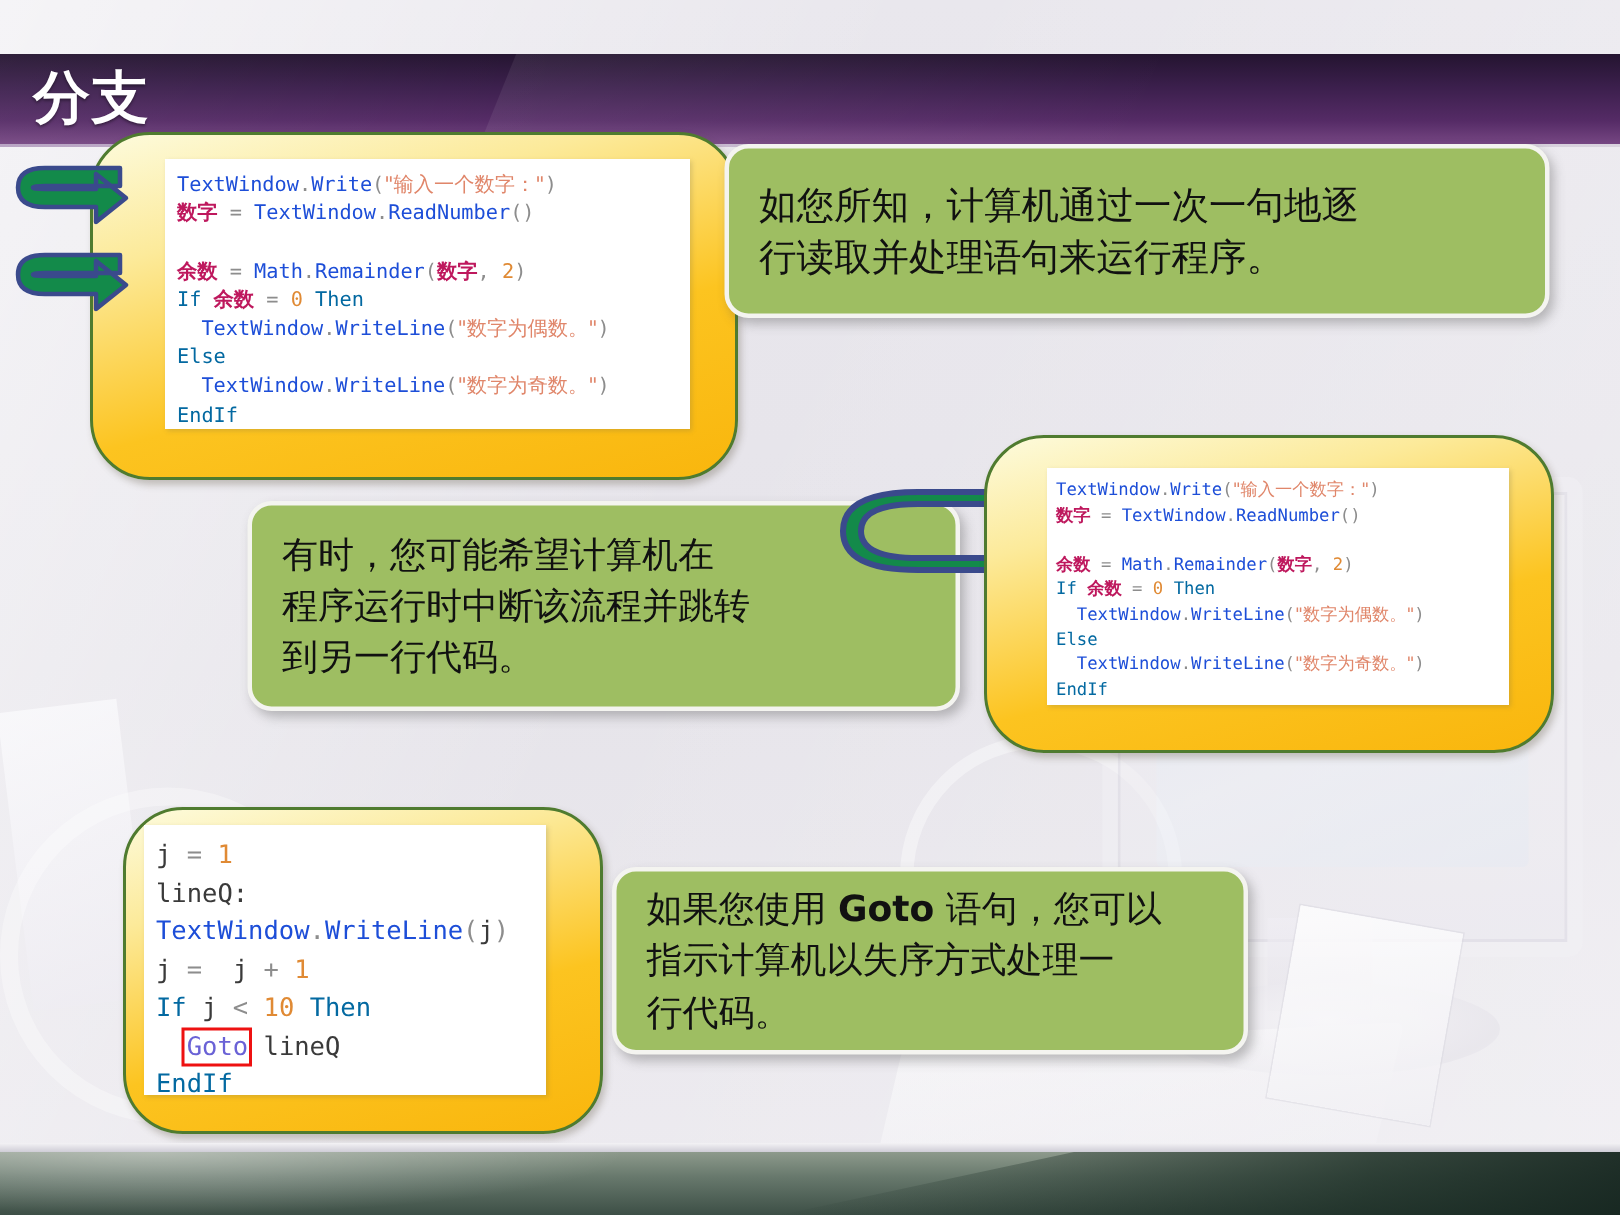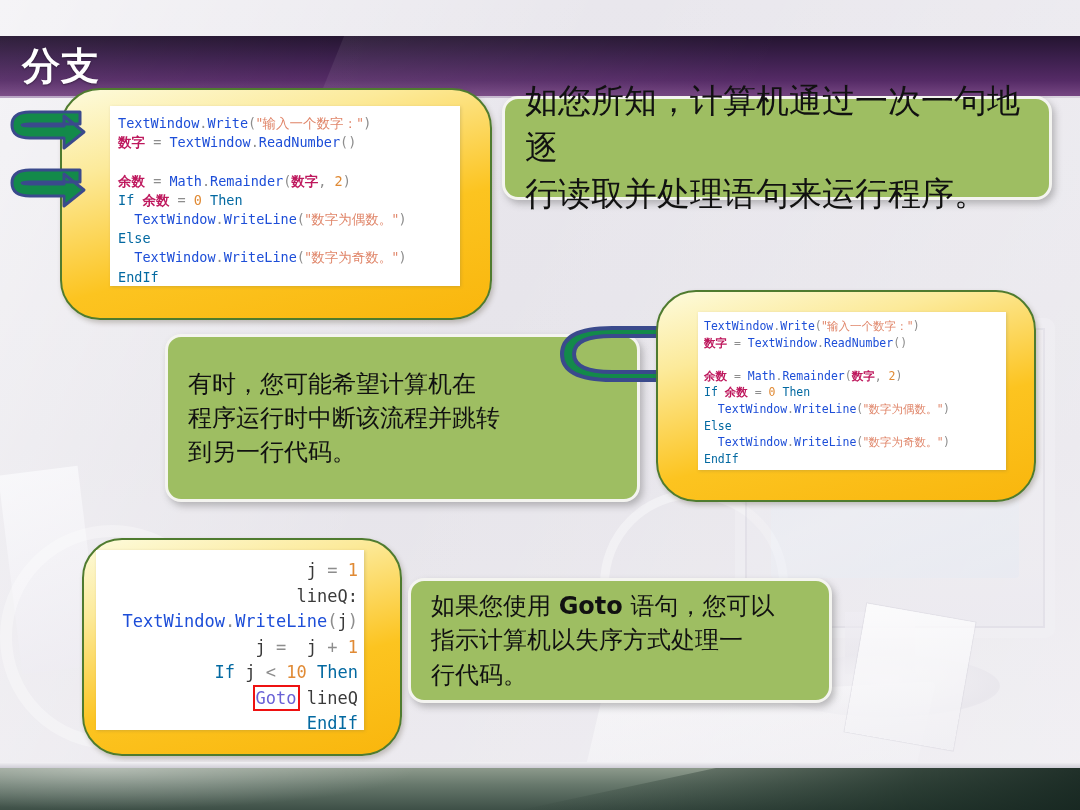--- a/index.html
+++ b/index.html
@@ -256,43 +256,43 @@
     </div>
   </div>
 
   <svg class="arrow-svg" style="left:8px; top:104px;" width="80" height="52" viewBox="0 0 80 52">
     <path d="M72 8 L22 8 Q4 8 4 21 Q4 34 22 34 L56 34 L56 44 L76 28 L56 12 L56 22 L22 22 Q14 22 14 21 Q14 20 22 20 L72 20 Z" fill="#138a4a" stroke="#3a4a8c" stroke-width="3" stroke-linejoin="round"></path>
   </svg>
   <svg class="arrow-svg" style="left:8px; top:162px;" width="80" height="52" viewBox="0 0 80 52">
     <path d="M72 8 L22 8 Q4 8 4 21 Q4 34 22 34 L56 34 L56 44 L76 28 L56 12 L56 22 L22 22 Q14 22 14 21 Q14 20 22 20 L72 20 Z" fill="#138a4a" stroke="#3a4a8c" stroke-width="3" stroke-linejoin="round"></path>
   </svg>
 
-  <div class="green-bubble" style="left:502px; top:96px; width:550px; height:104px; font-size:33px;">
+  <div class="green-bubble" style="left:483px; top:96px; width:550px; height:116px; font-size:25px;">
     <div class="gtxt">如您所知，计算机通过一次一句地逐
 行读取并处理语句来运行程序。</div>
   </div>
 
-  <div class="green-bubble" style="left:165px; top:334px; width:475px; height:168px; font-size:24px;">
+  <div class="green-bubble" style="left:165px; top:334px; width:475px; height:140px; font-size:24px;">
     <div class="gtxt">有时，您可能希望计算机在
 程序运行时中断该流程并跳转
 到另一行代码。</div>
   </div>
 
   <svg class="arrow-svg" style="left:548px; top:306px;" width="140" height="92" viewBox="0 0 140 92">
     <path d="M124 22 L64 22 Q14 22 14 48 Q14 74 64 74 L126 74 L126 60 L122 60 L122 66 L64 66 Q26 66 26 48 Q26 30 64 30 L124 30 L124 42 L138 24 L124 8 Z" fill="#138a4a" stroke="#3a4a8c" stroke-width="4" stroke-linejoin="round"></path>
   </svg>
 
   <div class="code-bubble" style="left:656px; top:290px; width:380px; height:212px;">
     <div class="code-pane" style="left:40px; top:20px; width:308px; height:158px;">
       <div class="code" id="code-right" style="padding:6px 4px 0 6px; font-size:11.5px; line-height:16.6px;"><div><span class="tok-id">TextWindow</span><span class="tok-op">.</span><span class="tok-id">Write</span><span class="tok-op">(</span><span class="tok-strcjk">"输入一个数字："</span><span class="tok-op">)</span></div><div><span class="tok-cjk">数字</span><span class="tok-op"> = </span><span class="tok-id">TextWindow</span><span class="tok-op">.</span><span class="tok-id">ReadNumber</span><span class="tok-op">()</span></div><div>&nbsp;</div><div><span class="tok-cjk">余数</span><span class="tok-op"> = </span><span class="tok-id">Math</span><span class="tok-op">.</span><span class="tok-id">Remainder</span><span class="tok-op">(</span><span class="tok-cjk">数字</span><span class="tok-op">, </span><span class="tok-num">2</span><span class="tok-op">)</span></div><div><span class="tok-kw">If</span><span class="tok-op"> </span><span class="tok-cjk">余数</span><span class="tok-op"> = </span><span class="tok-num">0</span><span class="tok-op"> </span><span class="tok-kw">Then</span></div><div><span class="tok-op">  </span><span class="tok-id">TextWindow</span><span class="tok-op">.</span><span class="tok-id">WriteLine</span><span class="tok-op">(</span><span class="tok-strcjk">"数字为偶数。"</span><span class="tok-op">)</span></div><div><span class="tok-kw">Else</span></div><div><span class="tok-op">  </span><span class="tok-id">TextWindow</span><span class="tok-op">.</span><span class="tok-id">WriteLine</span><span class="tok-op">(</span><span class="tok-strcjk">"数字为奇数。"</span><span class="tok-op">)</span></div><div><span class="tok-kw">EndIf</span></div></div>
     </div>
   </div>
 
   <div class="code-bubble" style="left:82px; top:538px; width:320px; height:218px;">
-    <div class="code-pane" style="left:12px; top:10px; width:268px; height:180px;text-align:right;">
+    <div class="code-pane" style="left:12px; top:10px; width:268px; height:180px;">
       <div class="code" id="code-bottom-left" style="padding:8px 6px 0 8px; font-size:17px; line-height:25.5px;"><div><span class="tok-plain">j</span><span class="tok-op"> = </span><span class="tok-num">1</span></div><div><span class="tok-plain">lineQ:</span></div><div><span class="tok-id">TextWindow</span><span class="tok-op">.</span><span class="tok-id">WriteLine</span><span class="tok-op">(</span><span class="tok-plain">j</span><span class="tok-op">)</span></div><div><span class="tok-plain">j</span><span class="tok-op"> =  </span><span class="tok-plain">j</span><span class="tok-op"> + </span><span class="tok-num">1</span></div><div><span class="tok-kw">If</span><span class="tok-op"> </span><span class="tok-plain">j</span><span class="tok-op"> &lt; </span><span class="tok-num">10</span><span class="tok-op"> </span><span class="tok-kw">Then</span></div><div><span class="tok-op">  </span><span class="tok-boxed">Goto</span><span class="tok-op"> </span><span class="tok-plain">lineQ</span></div><div><span class="tok-kw">EndIf</span></div></div>
     </div>
   </div>
 
   <div class="green-bubble" style="left:408px; top:578px; width:424px; height:125px; font-size:24px;">
     <div class="gtxt" id="callout-third-text"><span>如果您使用 </span><b>Goto</b><span> 语句，您可以
 指示计算机以失序方式处理一
 行代码。</span></div>
   </div>
 

